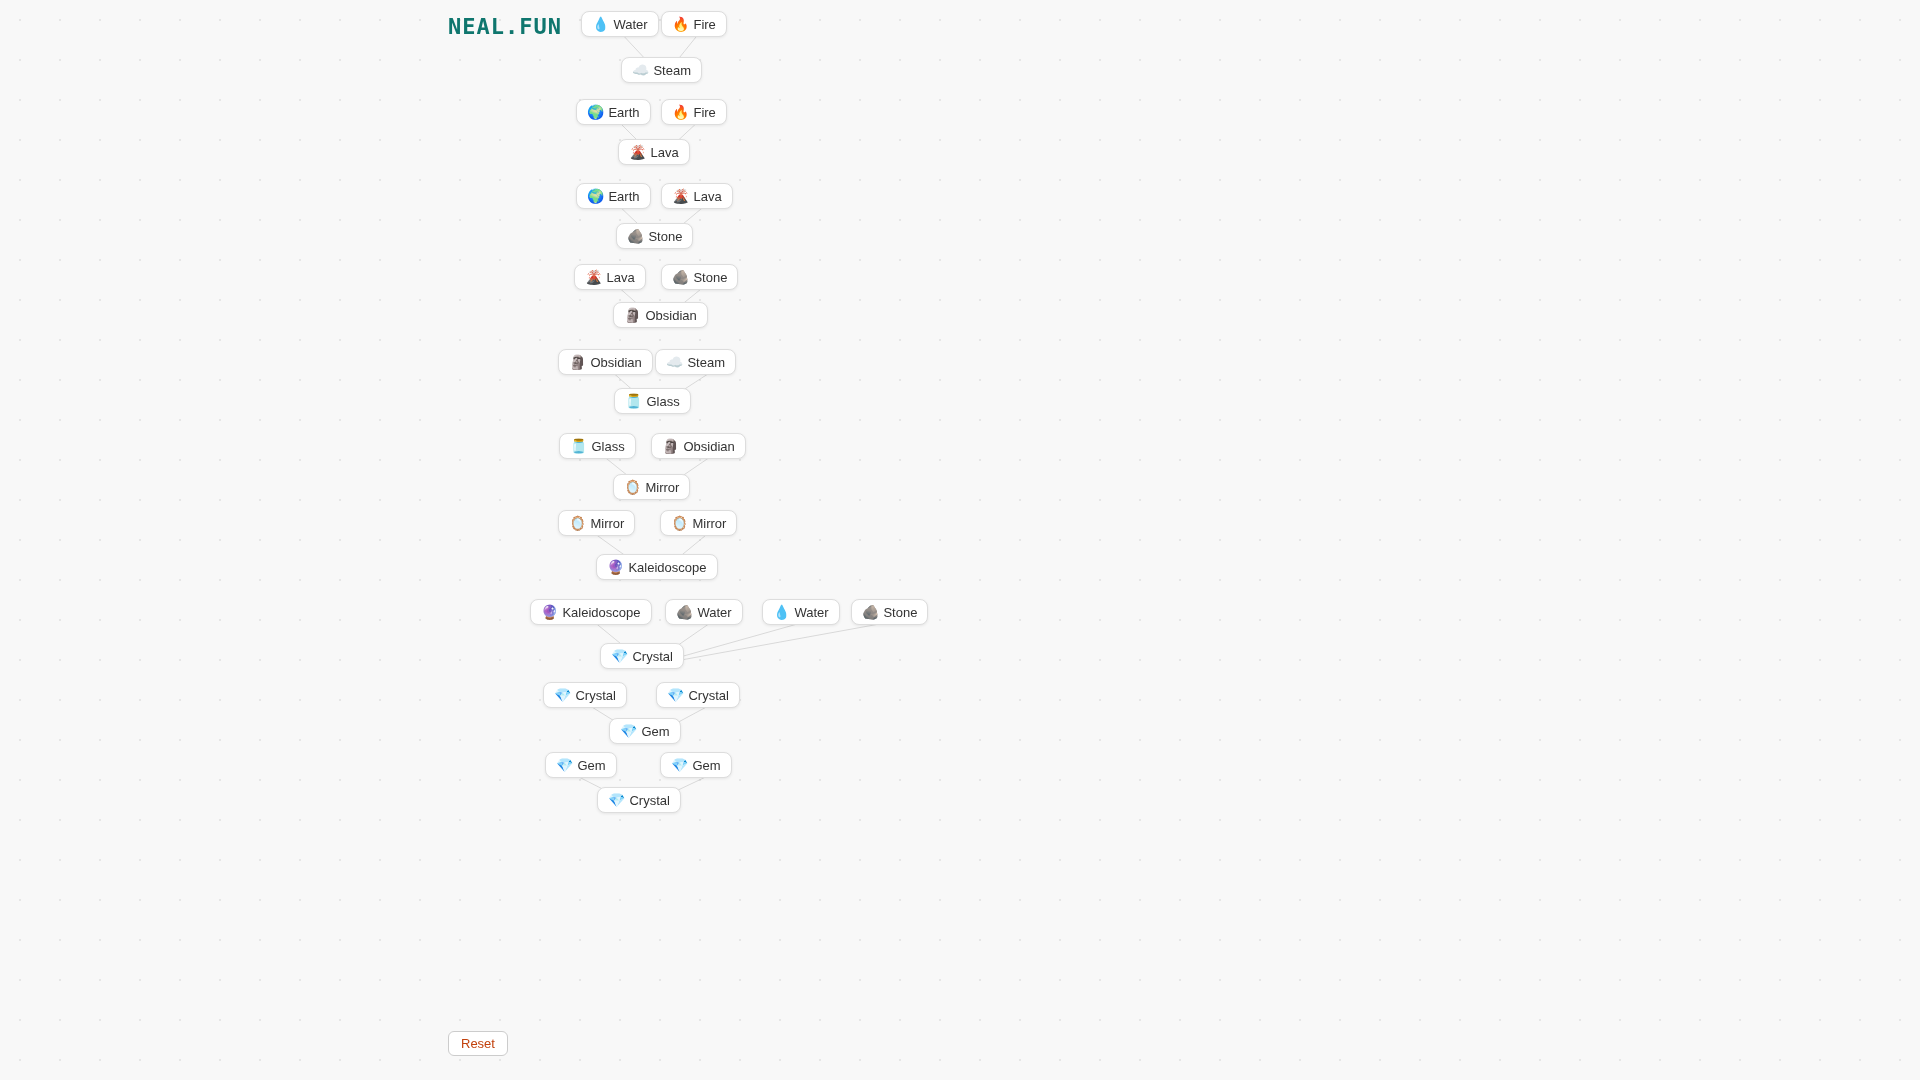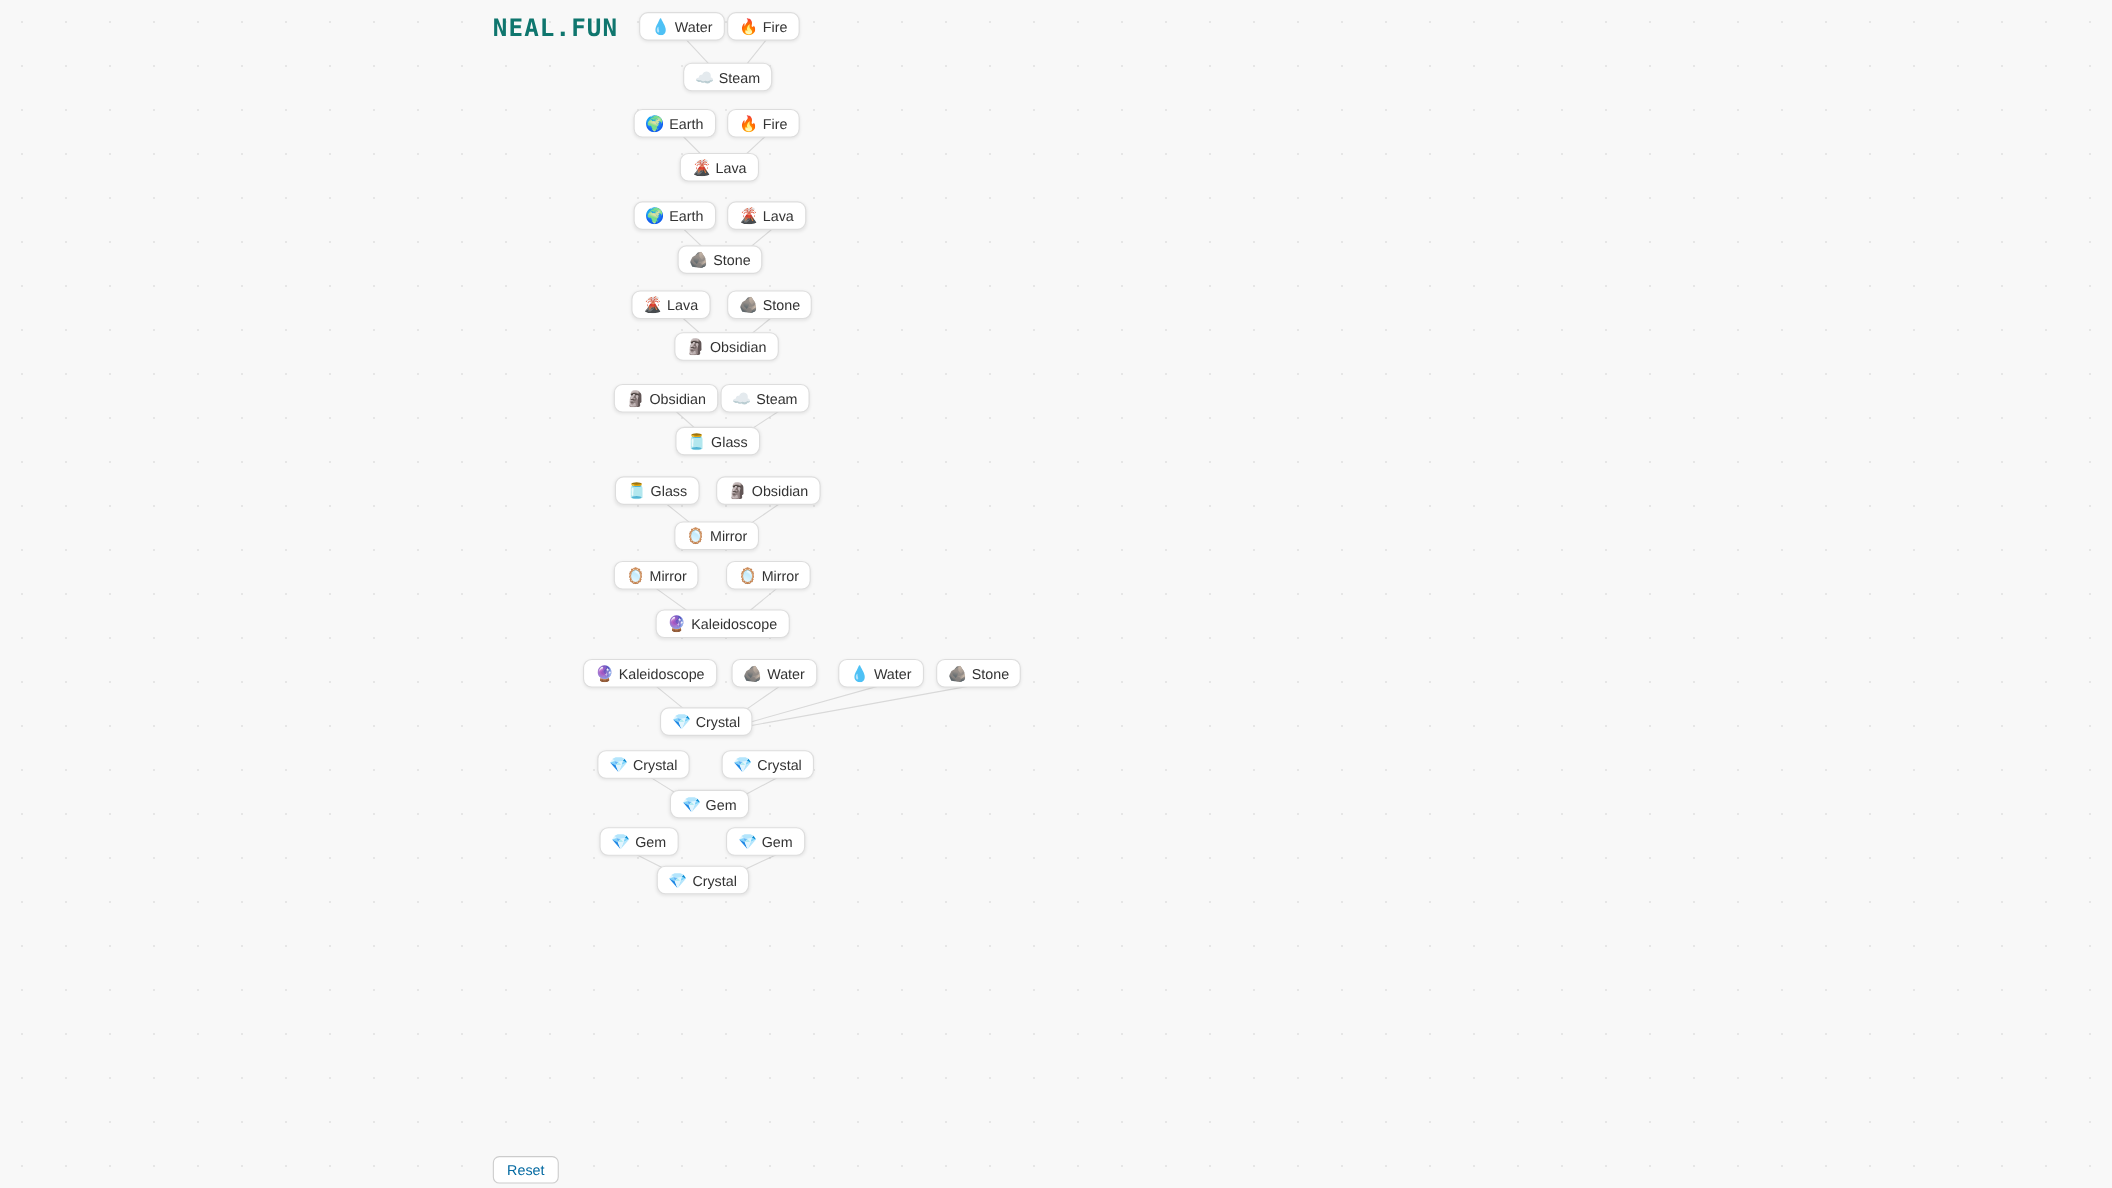--- a/index.html
+++ b/index.html
@@ -18,29 +18,29 @@
       left: 448px;
       font-size: 22px;
       font-weight: 700;
       letter-spacing: 1px;
       color: #0f766e;
       font-family: monospace;
     }
 
     .reset-btn {
       position: absolute;
-      bottom: 4px;
+      bottom: 24px;
       left: 448px;
       background: white;
       border: 1px solid #ccc;
       border-radius: 6px;
       padding: 4px 12px;
       font-size: 13px;
       cursor: pointer;
-      color: #0369a1;
+      color: #c2410c;
     }
 
     svg.connections {
       position: absolute;
       top: 0;
       left: 0;
       width: 1920px;
       height: 1080px;
       pointer-events: none;
     }

